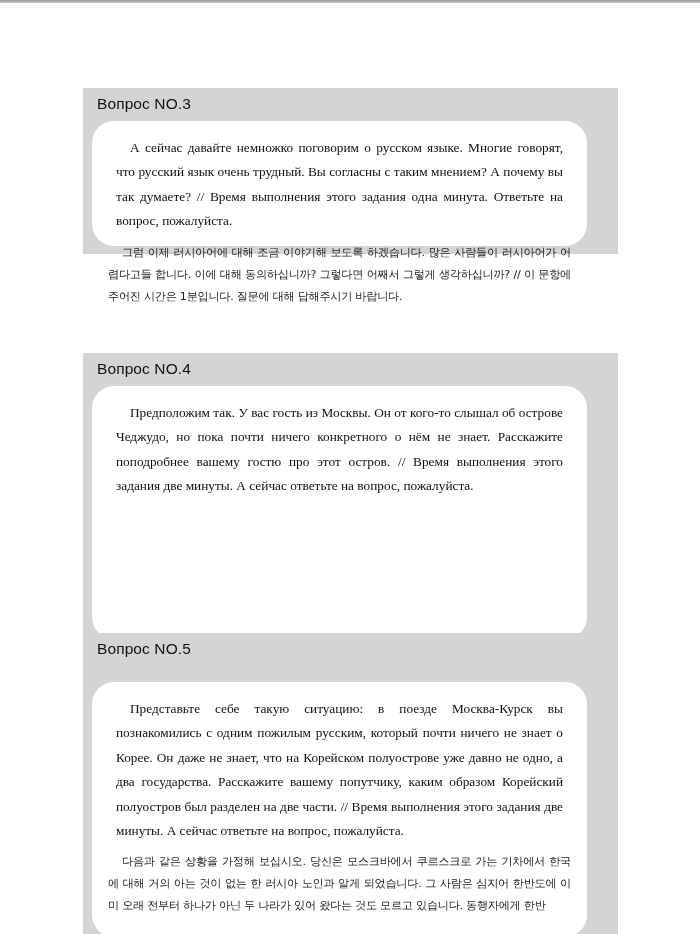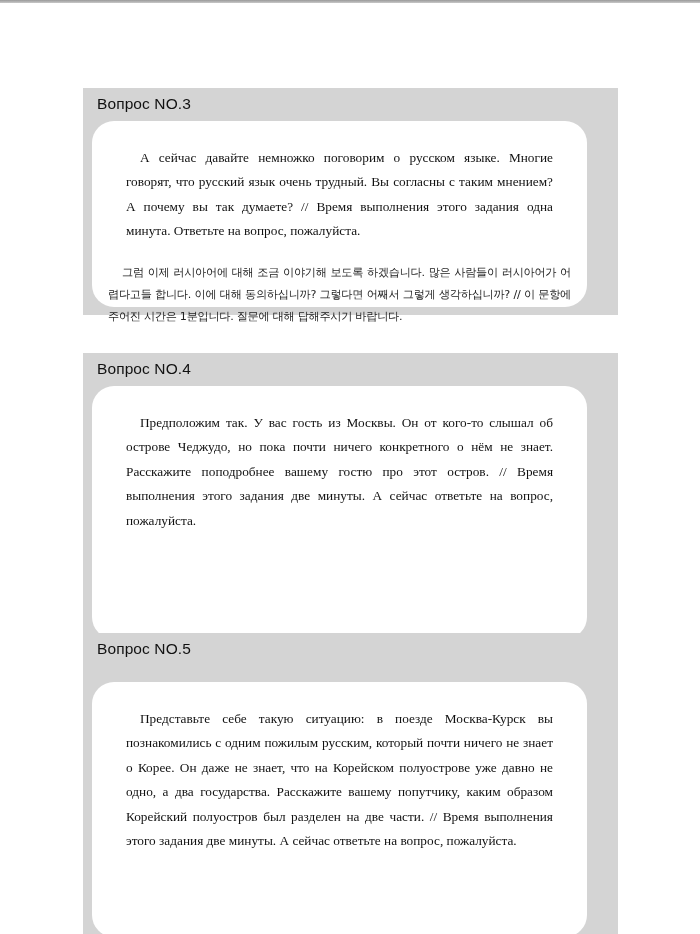--- a/index.html
+++ b/index.html
@@ -17,46 +17,47 @@
   .qtitle {
     position: absolute; left: 14px; top: 7px;
     font-family: "Liberation Sans", sans-serif; font-size: 15.5px; color: #111; letter-spacing: 0.1px;
   }
   .qcard {
     position: absolute; left: 9px; right: 31px; background: #ffffff; border-radius: 22px;
     padding: 7px 16px 6px 16px; box-sizing: border-box;
   }
   .ru {
     font-family: "Liberation Serif", serif; font-size: 13.3px; color: #111;
-    line-height: 24.4px; text-align: justify; text-indent: 14px; margin: 18px;
+    line-height: 24.4px; text-align: justify; text-indent: 14px; margin: 8px;
   }
   .ko {
     font-family: "DejaVu Sans", sans-serif; font-size: 11.2px; color: #222;
     line-height: 22px; text-align: justify; text-indent: 14px; margin: 4px 0 0 0;
     letter-spacing: -0.3px;
   }
 </style>
 </head>
 <body>
 
 <div class="top-rule"></div>
 
-<div class="qbox" style="top:88px;height:227px;">
+<div class="qbox" style="top:88px;height:166px;">
   <div class="qtitle">Вопрос  NO.3</div>
   <div class="qcard" style="top:33px;bottom:8px;">
     <p class="ru">А сейчас давайте немножко поговорим о русском языке. Многие говорят, что русский язык очень трудный. Вы согласны с таким мнением? А почему вы так думаете? // Время выполнения этого задания одна минута. Ответьте на вопрос, пожалуйста.</p>
     <p class="ko">그럼 이제 러시아어에 대해 조금 이야기해 보도록 하겠습니다. 많은 사람들이 러시아어가 어렵다고들 합니다. 이에 대해 동의하십니까? 그렇다면 어째서 그렇게 생각하십니까? // 이 문항에 주어진 시간은 1분입니다. 질문에 대해 답해주시기 바랍니다.</p>
   </div>
 </div>
 
 <div class="qbox" style="top:353px;height:300px;">
   <div class="qtitle">Вопрос  NO.4</div>
   <div class="qcard" style="top:33px;bottom:14px;">
     <p class="ru">Предположим так. У вас гость из Москвы. Он от кого-то слышал об острове Чеджудо, но пока почти ничего конкретного о нём не знает. Расскажите поподробнее вашему гостю про этот остров. // Время выполнения этого задания две минуты. А сейчас ответьте на вопрос, пожалуйста.</p>
   </div>
 </div>
 
 <div class="qbox" style="top:633px;height:312px;">
   <div class="qtitle">Вопрос  NO.5</div>
   <div class="qcard" style="top:49px;bottom:8px;overflow:hidden;">
     <p class="ru">Представьте себе такую ситуацию: в поезде Москва-Курск вы познакомились с одним пожилым русским, который почти ничего не знает о Корее. Он даже не знает, что на Корейском полуострове уже давно не одно, а два государства. Расскажите вашему попутчику, каким образом  Корейский полуостров был разделен на две части. // Время выполнения этого задания две минуты.  А сейчас ответьте на вопрос, пожалуйста.</p>
+    <p class="ko">다음과 같은 상황을 가정해 보십시오. 당신은 모스크바에서 쿠르스크로 가는 기차에서 한국에 대해 거의 아는 것이 없는 한 러시아 노인과 알게 되었습니다. 그 사람은 심지어 한반도에 이미 오래 전부터 하나가 아닌 두 나라가 있어 왔다는 것도 모르고 있습니다. 동행자에게 한반</p>
   </div>
 </div>
 
 </body></html>

